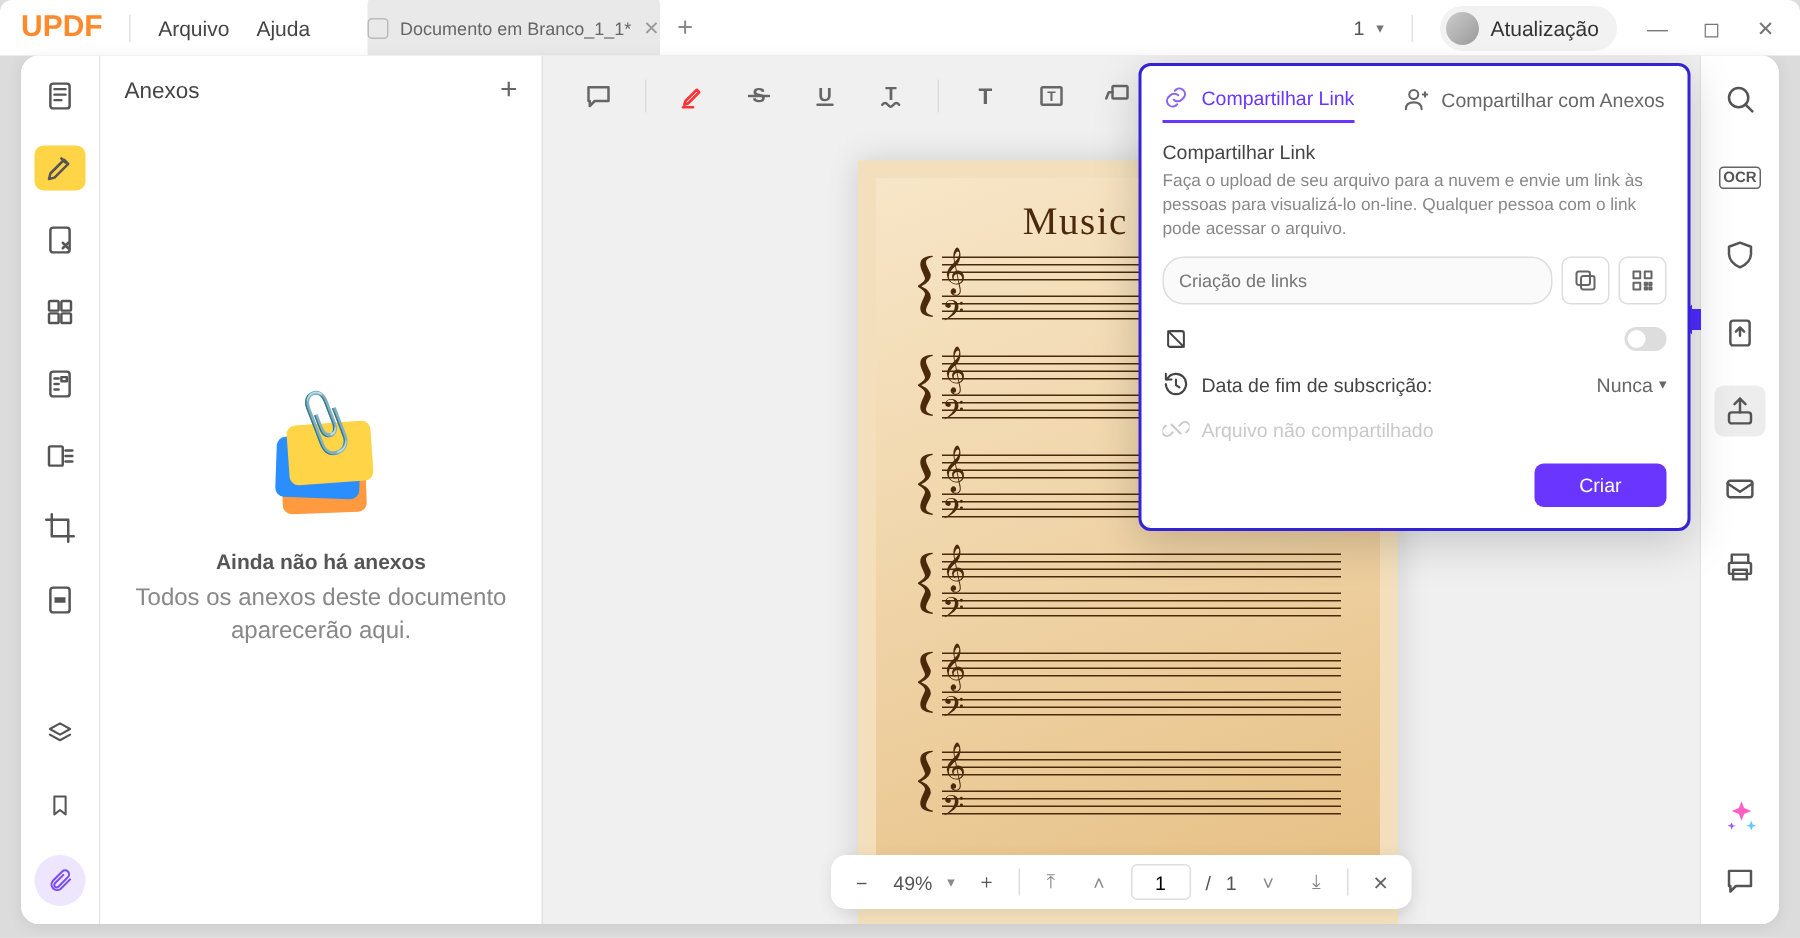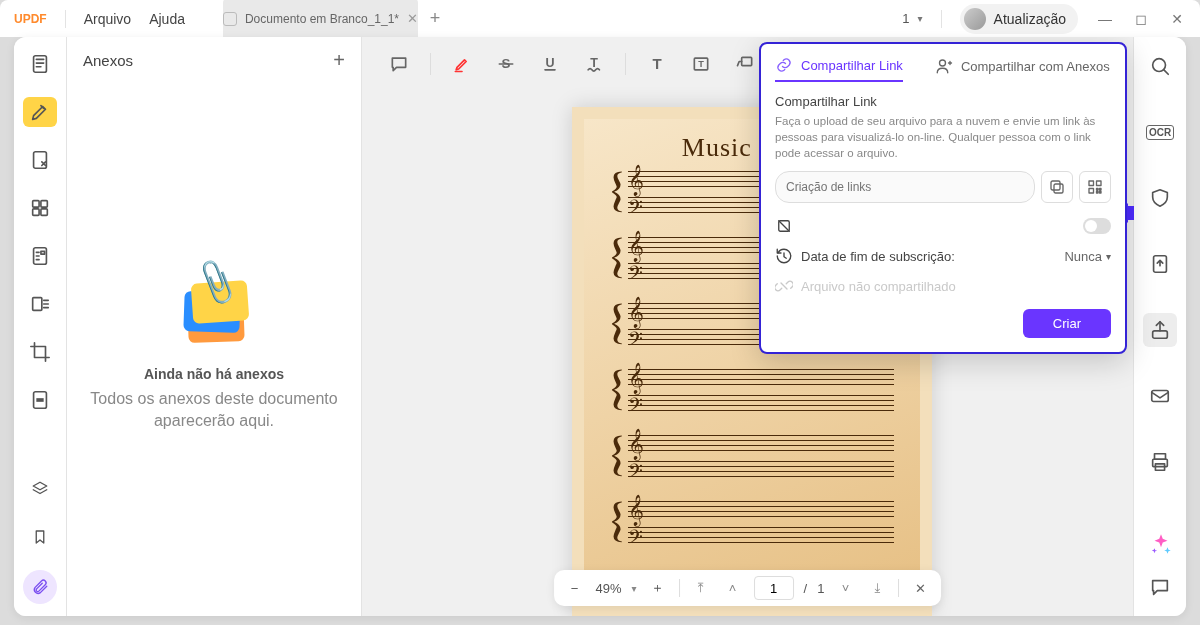--- a/index.html
+++ b/index.html
@@ -19,21 +19,21 @@
     --orange:#ff9a3e;
     --tab-bg:#e9e9e9;
   }
   *{box-sizing:border-box;font-family:'Segoe UI',Arial,sans-serif;}
   html,body{margin:0;padding:0;width:1200px;height:625px;background:#dcdcdc;color:var(--text);}
   
   .menubar{
     height:37px;display:flex;align-items:center;gap:18px;padding:0 14px;
     background:var(--ui-chrome);border-radius:8px 8px 0 0;font-size:14px;
   }
-  .logo{font-weight:700;font-size:12px;color:var(--updf);letter-spacing:0;}
+  .logo{font-weight:700;font-size:20px;color:var(--updf);letter-spacing:0;}
   .menubar .sep{width:1px;height:18px;background:var(--ui-border);}
   .menubar .file, .menubar .help{color:#444;}
   .tabstrip{display:flex;align-items:center;margin-left:20px;gap:6px;}
   .tab{
     display:flex;align-items:center;gap:8px;height:44px;padding:0 0;
     background:var(--tab-bg);border-radius:6px 6px 0 0;color:#666;font-size:12px;
   }
   .tab .dot{width:14px;height:14px;border:1.5px solid #bbb;border-radius:3px;}
   .tab .close{color:#999;font-size:13px;}
   .addtab{width:22px;height:22px;display:flex;align-items:center;justify-content:center;color:#888;font-size:18px;border-radius:4px;}
@@ -95,21 +95,21 @@
       linear-gradient(#4a2a0a,#4a2a0a) 0 5px/100% 1px no-repeat,
       linear-gradient(#4a2a0a,#4a2a0a) 0 10px/100% 1px no-repeat,
       linear-gradient(#4a2a0a,#4a2a0a) 0 15px/100% 1px no-repeat,
       linear-gradient(#4a2a0a,#4a2a0a) 0 20px/100% 1px no-repeat;
   }
   .staff.treble::after{content:"𝄞";position:absolute;left:18px;top:-6px;font-size:27px;color:#4a2a0a;}
   .staff.bass::after{content:"𝄢";position:absolute;left:18px;top:-1px;font-size:23px;color:#4a2a0a;}
   .brace{position:absolute;left:0;top:-4px;font-size:52px;color:#4a2a0a;line-height:1;}
   .staff.bass{margin-top:6px;}
   
-  .rrail{width:53px;background:var(--ui-chrome);display:flex;flex-direction:column;align-items:center;padding:12px 0;gap:32px;border-left:1px solid var(--ui-border);position:relative;}
+  .rrail{width:53px;background:var(--ui-chrome);display:flex;flex-direction:column;align-items:center;padding:12px 0;gap:18px;border-left:1px solid var(--ui-border);position:relative;}
   .rrail button{width:34px;height:34px;background:none;border:none;display:flex;align-items:center;justify-content:center;color:#555;}
   .rrail button.sel{background:#ededed;border-radius:6px;}
   .ocr{font-size:10px;font-weight:700;border:1.5px solid #666;padding:1px 2px;border-radius:3px;}
   .arrowcallout{position:absolute;left:-20px;top:165px;width:24px;height:24px;}
   .arrowcallout::before{content:"";position:absolute;left:6px;top:4px;width:14px;height:14px;background:var(--accent-2);}
   .arrowcallout::after{content:"";position:absolute;left:-6px;top:1px;width:0;height:0;border:10px solid transparent;border-right-color:var(--accent-2);}
   .aibtn{position:absolute;bottom:54px;left:10px;width:34px;height:34px;border-radius:8px;display:flex;align-items:center;justify-content:center;}
   .aisvg{filter:drop-shadow(0 0 2px rgba(255,255,255,.6));}
   
   .zoombar{

